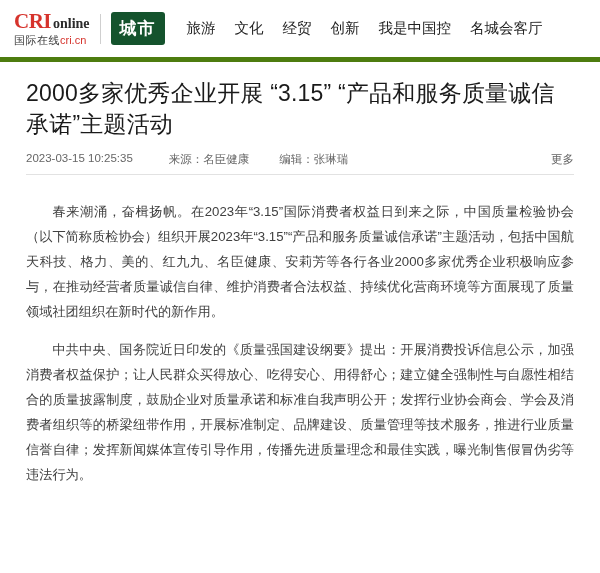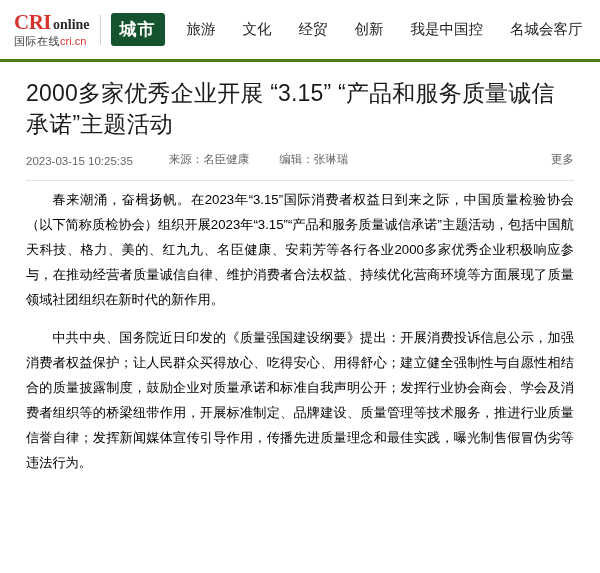--- a/index.html
+++ b/index.html
@@ -17,21 +17,21 @@
     position: relative;
     width: 600px;
     height: 573px;
     background: #ffffff;
   }
 
   
   .header {
     height: 62px;
     background: #ffffff;
-    border-bottom: 3px solid #4d7c0f;
+    border-bottom: 5px solid #4d7c0f;
     display: flex;
     align-items: center;
     padding: 16px 14px;
     box-sizing: border-box;
   }
   .logo-block {
     display: flex;
     align-items: center;
     flex-shrink: 0;
   }
@@ -86,21 +86,21 @@
     font-size: 17px;
     font-weight: bold;
     padding: 5px 9px;
     border-radius: 3px;
     letter-spacing: 1px;
   }
   .nav {
     display: flex;
     align-items: center;
     margin-left: 22px;
-    gap: 27px;
+    gap: 19px;
   }
   .nav-item {
     font-size: 14.5px;
     color: #222222;
     white-space: nowrap;
     cursor: pointer;
   }
 
   
   .article {
@@ -110,39 +110,39 @@
   .title {
     font-size: 23px;
     line-height: 31px;
     color: #1a1a1a;
     font-weight: normal;
     margin: 0 0 12px 0;
     letter-spacing: 0.2px;
   }
   .meta-row {
     display: flex;
-    align-items: flex-end;
+    align-items: flex-start;
     font-size: 11.5px;
     color: #666666;
     border-bottom: 1px solid #e2e2e2;
-    padding-bottom: 13px;
-    margin-bottom: 6px;
+    padding-bottom: 7px;
+    margin-bottom: 24px;
   }
   .meta-date { margin-right: 36px; }
   .meta-source { margin-right: 30px; }
   .meta-editor { }
   .meta-more {
     margin-left: auto;
     color: #666666;
     cursor: pointer;
   }
   .body-text p {
     font-size: 13.2px;
     line-height: 25px;
-    color: #000000;
+    color: #404040;
     margin: 0 0 13px 0;
     text-indent: 2em;
     text-align: justify;
   }
 </style>
 </head>
 <body>
 
 <div class="page">
 

